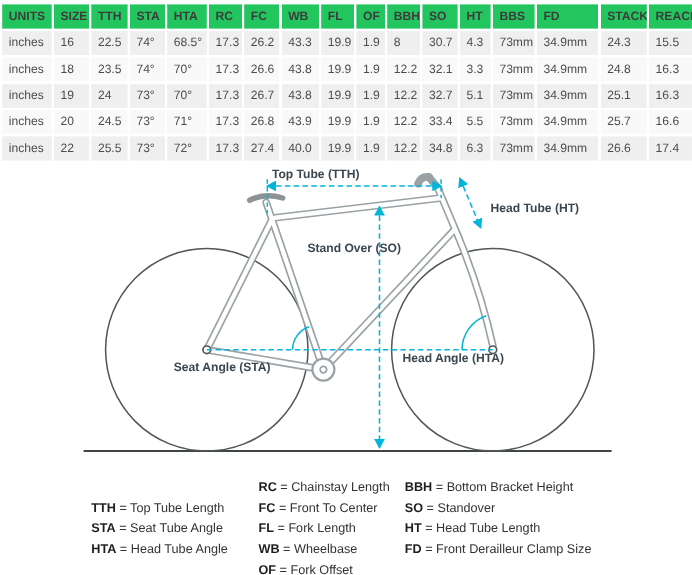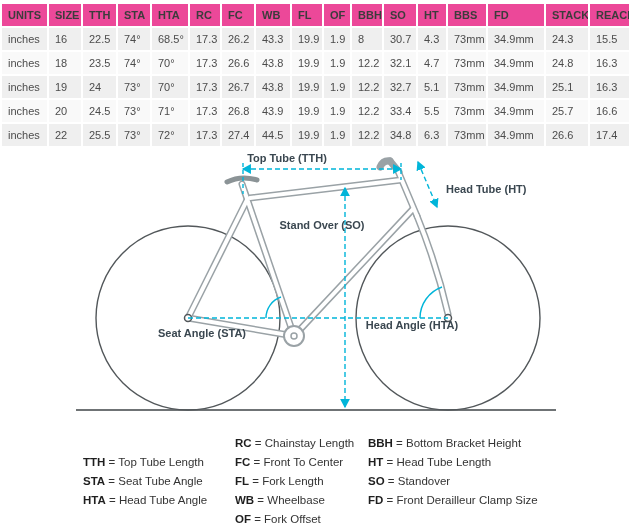--- a/index.html
+++ b/index.html
@@ -6,21 +6,21 @@
   html,body{margin:0;padding:0;}
   body{
     width:629px;height:523px;background:#fff;overflow:hidden;
     font-family:"Liberation Sans",sans-serif;
   }
   
   .geo-table{
     border-collapse:collapse;table-layout:fixed;width:625px;margin:4px 2px 0 2px;
   }
   .geo-table th{
-    background:#ec4899;color:#3c3c3c;font-size:11px;font-weight:bold;text-align:left;
+    background:#22c55e;color:#3c3c3c;font-size:11px;font-weight:bold;text-align:left;
     padding:5px 2px 5px 6px;border-right:2px solid #fff;border-bottom:2px solid #fff;
     white-space:nowrap;overflow:hidden;
   }
   .geo-table td{
     font-size:11px;color:#4c4c4c;text-align:left;
     padding:5px 2px 5px 6px;border-right:2px solid #fff;border-bottom:2px solid #fff;
     white-space:nowrap;overflow:hidden;
   }
   .geo-table tbody tr:nth-child(odd) td{background:#efefef;}
   .geo-table tbody tr:nth-child(even) td{background:#f9f9f9;}
@@ -109,21 +109,21 @@
           <td>23.5</td>
           <td>74°</td>
           <td>70°</td>
           <td>17.3</td>
           <td>26.6</td>
           <td>43.8</td>
           <td>19.9</td>
           <td>1.9</td>
           <td>12.2</td>
           <td>32.1</td>
-          <td>4.7</td>
+          <td>3.3</td>
           <td>73mm</td>
           <td>34.9mm</td>
           <td>24.8</td>
           <td>16.3</td>
         </tr>
         <tr>
           <td>inches</td>
           <td>19</td>
           <td>24</td>
           <td>73°</td>
@@ -161,21 +161,21 @@
           <td>16.6</td>
         </tr>
         <tr>
           <td>inches</td>
           <td>22</td>
           <td>25.5</td>
           <td>73°</td>
           <td>72°</td>
           <td>17.3</td>
           <td>27.4</td>
-          <td>44.5</td>
+          <td>40.0</td>
           <td>19.9</td>
           <td>1.9</td>
           <td>12.2</td>
           <td>34.8</td>
           <td>6.3</td>
           <td>73mm</td>
           <td>34.9mm</td>
           <td>26.6</td>
           <td>17.4</td>
         </tr>
@@ -253,19 +253,19 @@
       </div>
     <div class="legend-col">
         <div class="legend-entry"><b>RC</b> = Chainstay Length</div>
         <div class="legend-entry"><b>FC</b> = Front To Center</div>
         <div class="legend-entry"><b>FL</b> = Fork Length</div>
         <div class="legend-entry"><b>WB</b> = Wheelbase</div>
         <div class="legend-entry"><b>OF</b> = Fork Offset</div>
       </div>
     <div class="legend-col">
         <div class="legend-entry"><b>BBH</b> = Bottom Bracket Height</div>
+        <div class="legend-entry"><b>SO</b> = Standover</div>
         <div class="legend-entry"><b>HT</b> = Head Tube Length</div>
-        <div class="legend-entry"><b>SO</b> = Standover</div>
         <div class="legend-entry"><b>FD</b> = Front Derailleur Clamp Size</div>
       </div>
   </div>
 
 </div>
 
 </body></html>

